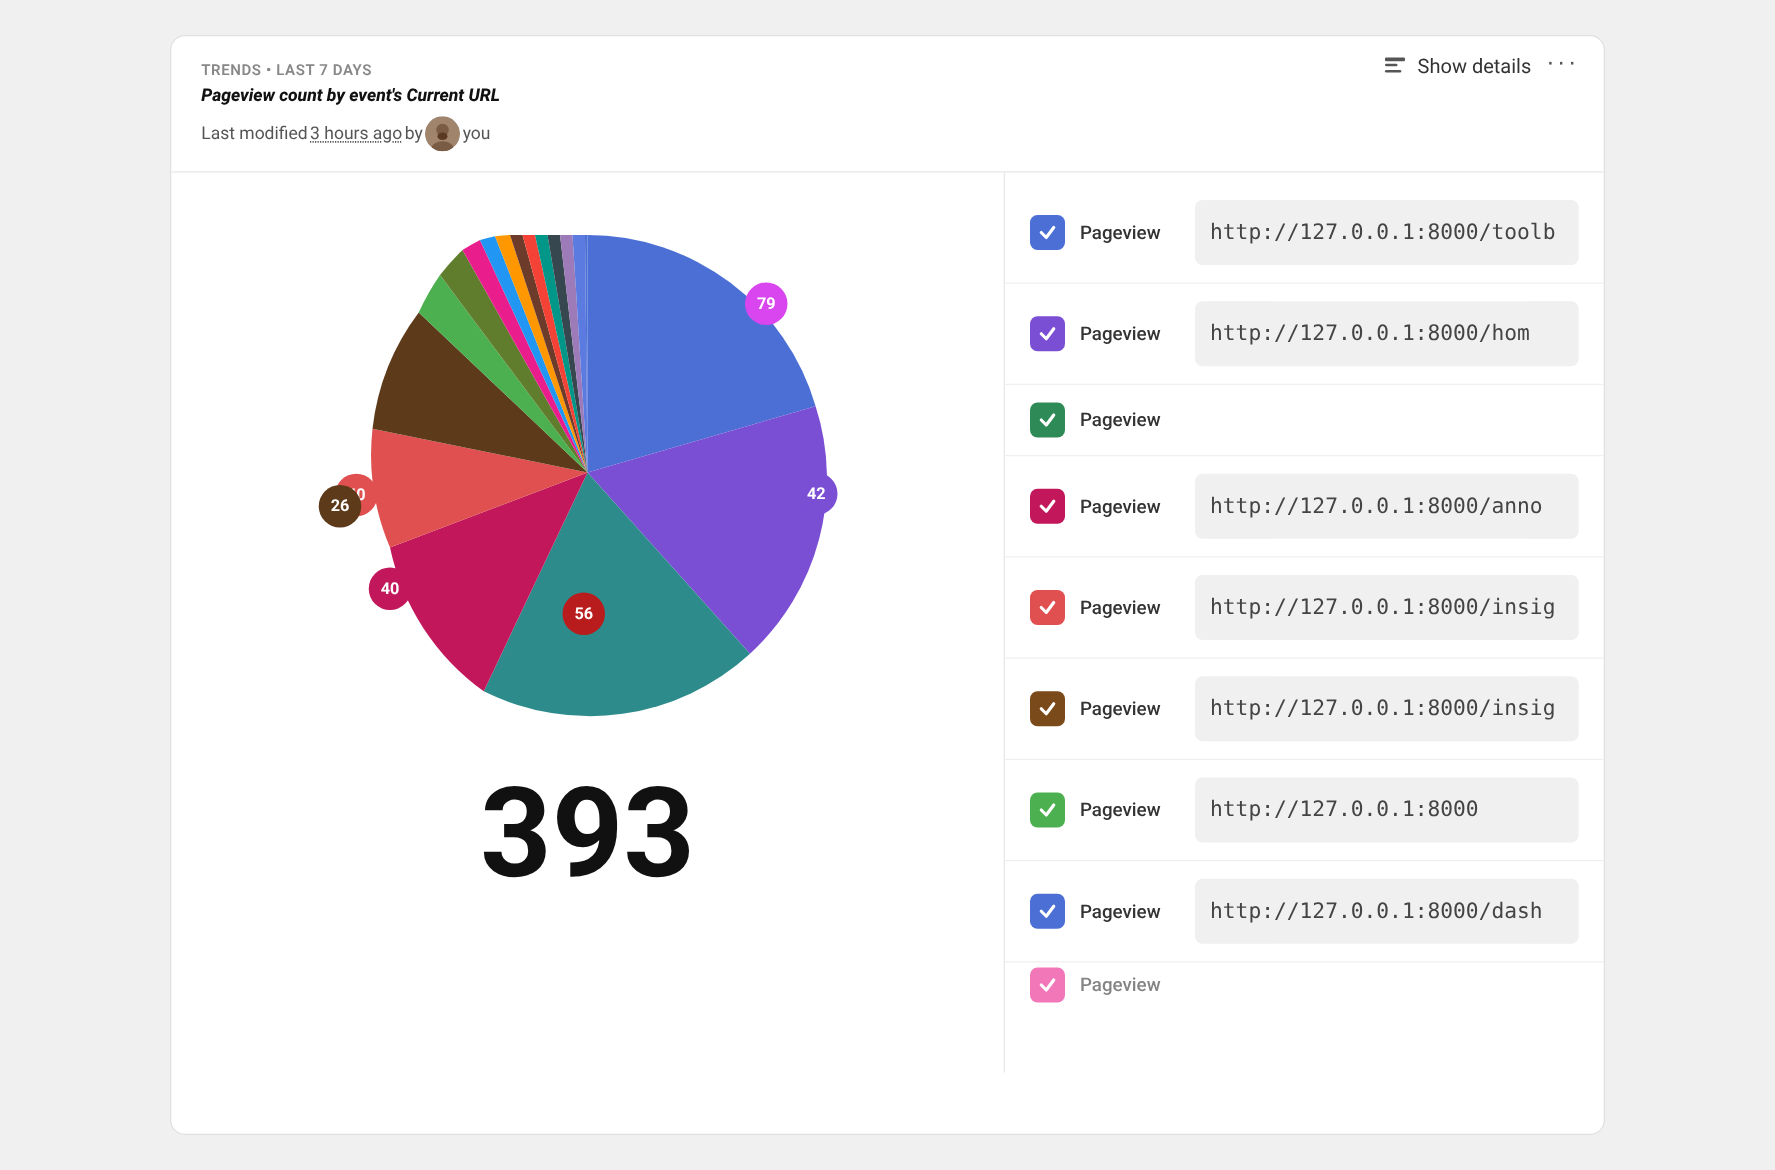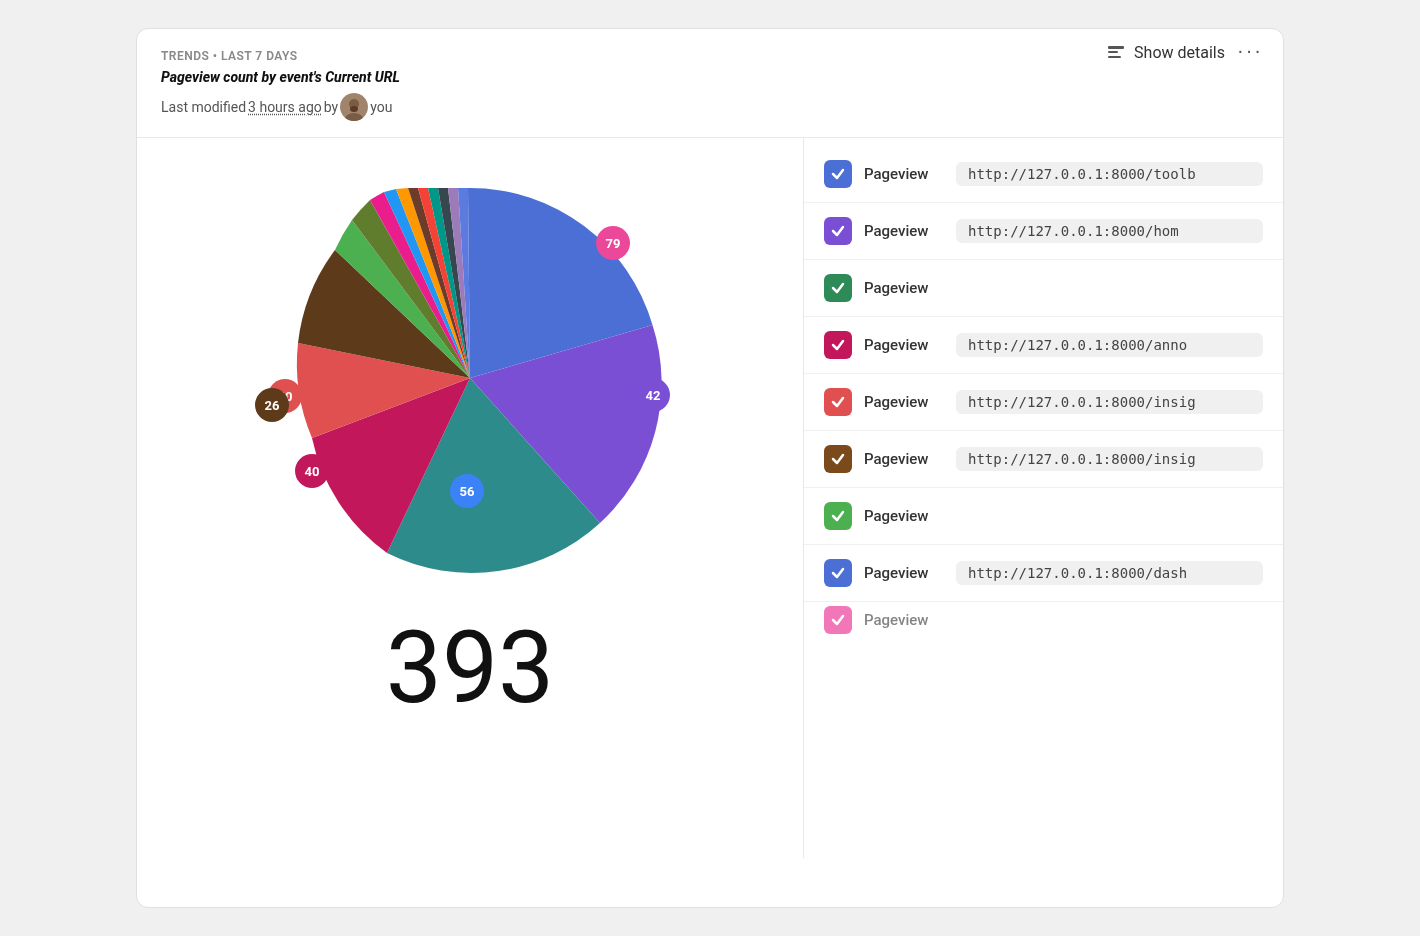--- a/index.html
+++ b/index.html
@@ -125,21 +125,21 @@
       font-size: 13px;
       font-weight: 700;
       display: flex;
       align-items: center;
       justify-content: center;
       width: 34px;
       height: 34px;
     }
     .total-count {
       font-size: 100px;
-      font-weight: 400;
+      font-weight: 700;
       color: #111;
       line-height: 1;
       margin-top: 10px;
     }
     .legend-section {
       width: 480px;
       border-left: 1px solid #e8e8e8;
       overflow-y: auto;
       padding: 8px 0;
     }
@@ -175,22 +175,22 @@
     }
     .legend-event {
       font-size: 15px;
       color: #333;
       font-weight: 500;
       min-width: 80px;
     }
     .legend-url {
       background: #f0f0f0;
       border-radius: 6px;
-      padding: 4px 12px;
-      font-size: 14px;
+      padding: 16px 12px;
+      font-size: 17px;
       color: #444;
       flex: 1;
       white-space: nowrap;
       overflow: hidden;
       text-overflow: ellipsis;
       font-family: monospace;
     }
     .legend-item-partial {
       display: flex;
       align-items: center;
@@ -276,25 +276,25 @@
 
           <path d="M210,210 L188,20 A190,190 0 0,1 198,20 Z" fill="#9C7BB8"></path>
 
           <path d="M210,210 L198,20 A190,190 0 0,1 208,20 Z" fill="#5C7BE0"></path>
 
           <path d="M210,210 L208,20 A190,190 0 0,1 210,20 Z" fill="#4B6FD4"></path>
         </svg>
 
         
         
-        <div class="pie-label" style="top: 58px; right: 50px; background:#ec4899;">79</div>
+        <div class="pie-label" style="top: 58px; right: 50px; background:#d946ef;">79</div>
         
         <div class="pie-label" style="top: 210px; right: 10px; background:#7B4FD4;">42</div>
         
-        <div class="pie-label" style="bottom: 80px; left: 190px; background:#3b82f6;">56</div>
+        <div class="pie-label" style="bottom: 80px; left: 190px; background:#b91c1c;">56</div>
         
         <div class="pie-label" style="bottom: 175px; left: 8px; background:#E05050;">40</div>
         
         <div class="pie-label" style="bottom: 100px; left: 35px; background:#C2185B;">40</div>
         
         <div class="pie-label" style="top: 220px; left: -5px; background:#5D3A1A;">26</div>
       </div>
 
       <div class="total-count">393</div>
     </div>
@@ -360,20 +360,21 @@
         <span class="legend-url">http://127.0.0.1:8000/insig</span>
       </div>
 
       <div class="legend-item">
         <div class="legend-checkbox" style="background:#4CAF50;">
           <svg viewBox="0 0 16 16" fill="none" xmlns="http://www.w3.org/2000/svg">
               <polyline points="3,8 7,12 13,4" stroke="white" stroke-width="2.5" fill="none" stroke-linecap="round" stroke-linejoin="round"></polyline>
             </svg>
         </div>
         <span class="legend-event">Pageview</span>
+        <span class="legend-url">http://127.0.0.1:8000</span>
       </div>
 
       <div class="legend-item">
         <div class="legend-checkbox" style="background:#4B6FD4;">
           <svg viewBox="0 0 16 16" fill="none" xmlns="http://www.w3.org/2000/svg">
               <polyline points="3,8 7,12 13,4" stroke="white" stroke-width="2.5" fill="none" stroke-linecap="round" stroke-linejoin="round"></polyline>
             </svg>
         </div>
         <span class="legend-event">Pageview</span>
         <span class="legend-url">http://127.0.0.1:8000/dash</span>

